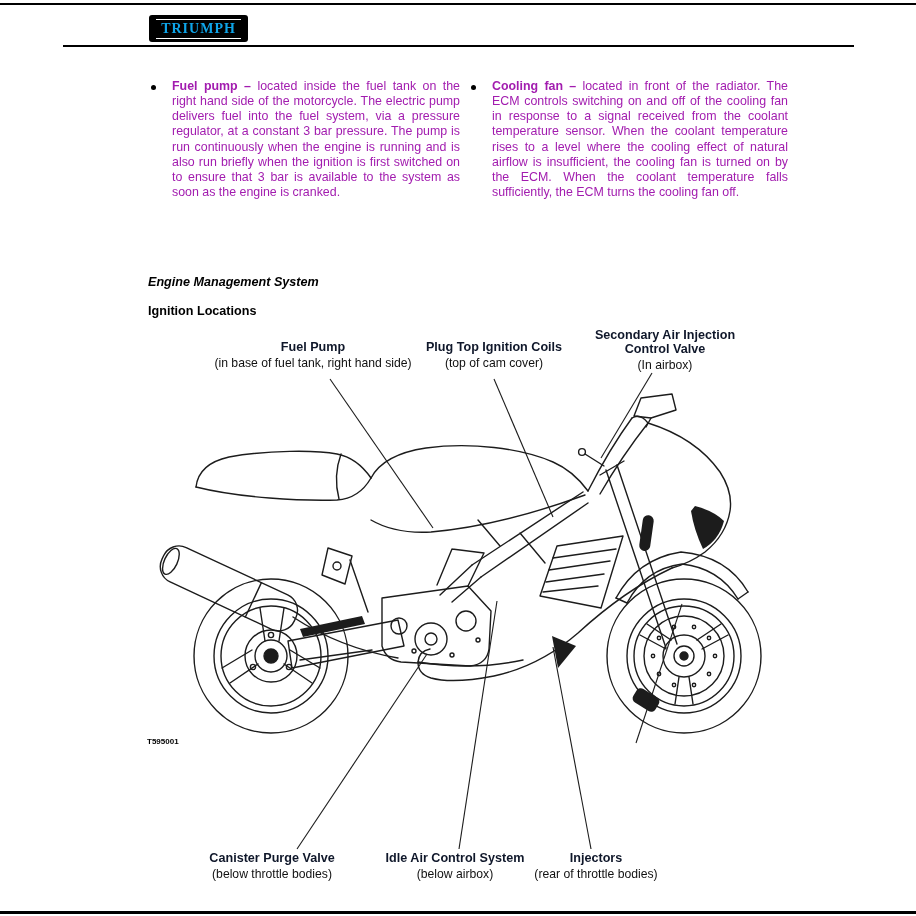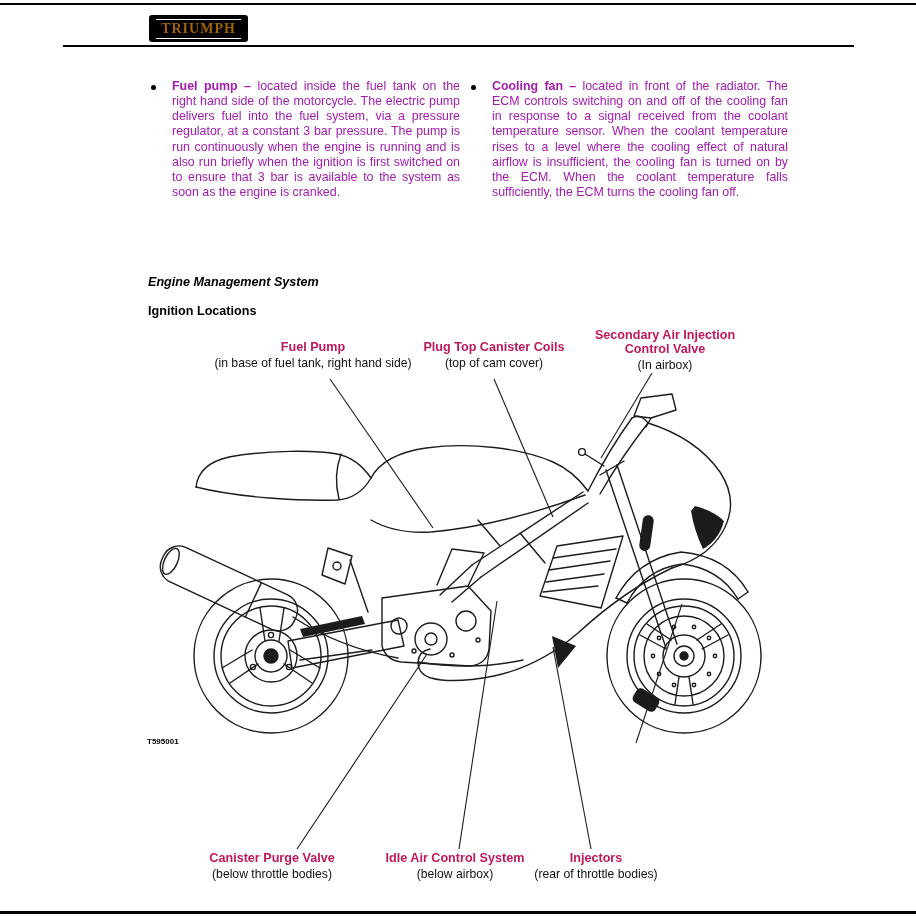--- a/index.html
+++ b/index.html
@@ -13,21 +13,21 @@
   .edge-top { top:3px; height:2px; }
   .edge-bottom { bottom:2px; height:3px; }
 
   
   .logo {
     position:absolute; left:149px; top:15px; width:99px; height:27px;
     background:#000; border-radius:3px; display:flex; align-items:center; justify-content:center;
   }
   .logo-inner {
     border-top:1px solid #fff; border-bottom:1px solid #fff; padding:1px 5px;
-    color:#a16207; font-family:"Liberation Serif", serif; font-weight:bold;
+    color:#0ea5e9; font-family:"Liberation Serif", serif; font-weight:bold;
     font-size:14px; letter-spacing:1px;
   }
   .header-title {
     position:absolute; top:19px; right:139px; text-align:right;
     font-family:"Liberation Serif", serif; font-style:italic; font-weight:bold;
     font-size:17.5px; color:#000; white-space:nowrap;
   }
   .header-title .pagenum { font-size:19px; margin-left:9px; }
   .rule { position:absolute; left:63px; top:45px; width:791px; height:2px; background:#000; }
 
@@ -37,21 +37,21 @@
     position:absolute; font-size:12.4px; line-height:1.22; text-align:justify; color:#a21caf;
   }
   .term { font-weight:bold; }
 
   
   .h-section { position:absolute; font-weight:bold; font-size:12.6px; color:#000; }
 
   
   .fig-svg { position:absolute; left:0; top:0; }
   .callout { position:absolute; transform:translateX(-50%); text-align:center; }
-  .callout .lbl { font-weight:bold; font-size:12.6px; line-height:1.12; color:#be185d; }
+  .callout .lbl { font-weight:bold; font-size:12.6px; line-height:1.12; color:#0f172a; }
   .callout .det { font-size:12.2px; line-height:1.15; margin-top:2px; color:#111; }
   .figcode { position:absolute; left:147px; top:737px; font-size:8px; font-weight:bold; color:#000; }
 </style>
 </head>
 <body>
 
 <div class="page">
 
   <div class="edge-line edge-top"></div>
   <div class="edge-line edge-bottom"></div>
@@ -197,21 +197,21 @@
       <line x1="591" y1="849" x2="553" y2="647"></line>
     </g>
   </svg>
 
   <div class="callout" style="left:313px; top:340px; width:215px;">
     <div class="lbl">Fuel Pump</div>
     <div class="det">(in base of fuel tank, right hand side)</div>
   </div>
 
   <div class="callout" style="left:494px; top:340px; width:180px;">
-    <div class="lbl">Plug Top Canister Coils</div>
+    <div class="lbl">Plug Top Ignition Coils</div>
     <div class="det">(top of cam cover)</div>
   </div>
 
   <div class="callout" style="left:665px; top:328px; width:152px;">
     <div class="lbl">Secondary Air Injection Control Valve</div>
     <div class="det">(In airbox)</div>
   </div>
 
 
   <div class="callout" style="left:272px; top:851px; width:185px;">

